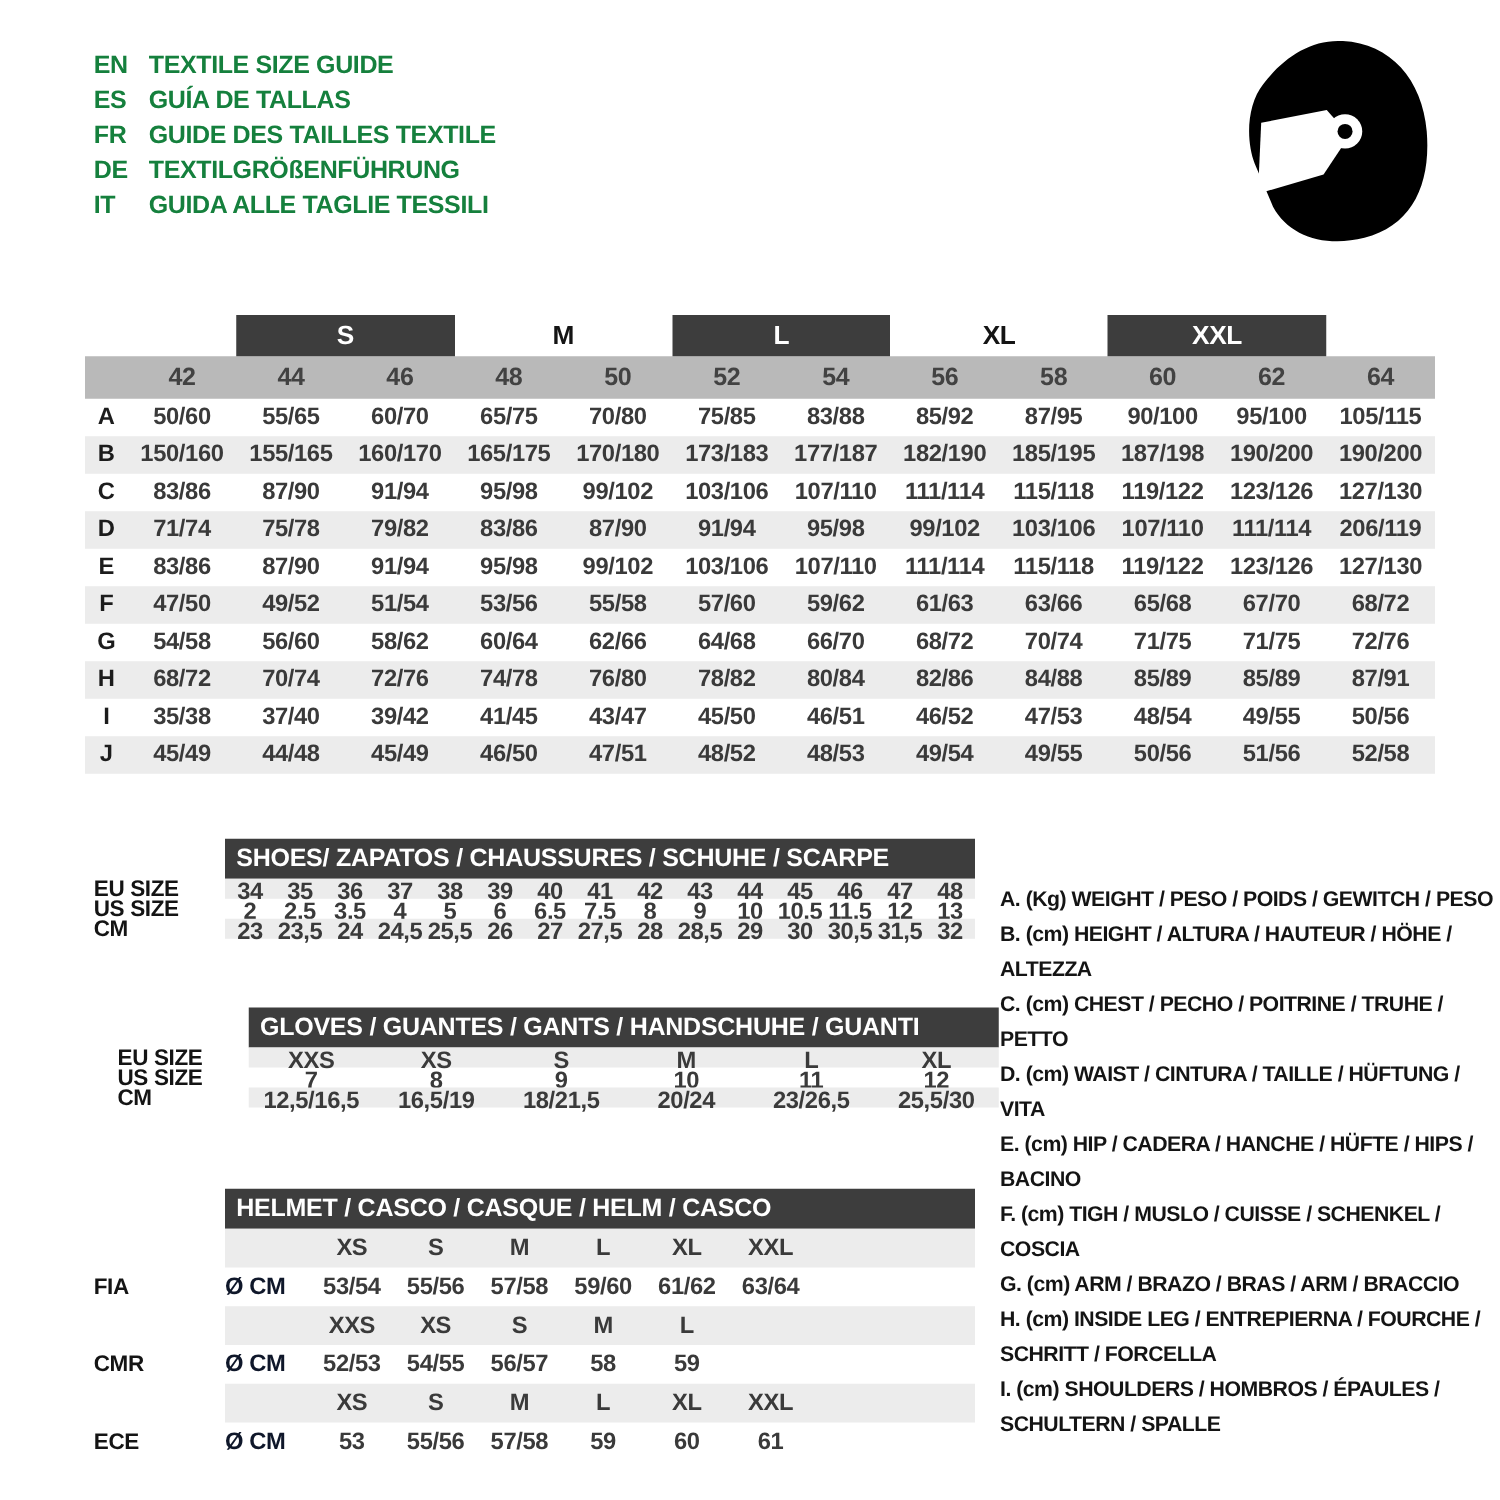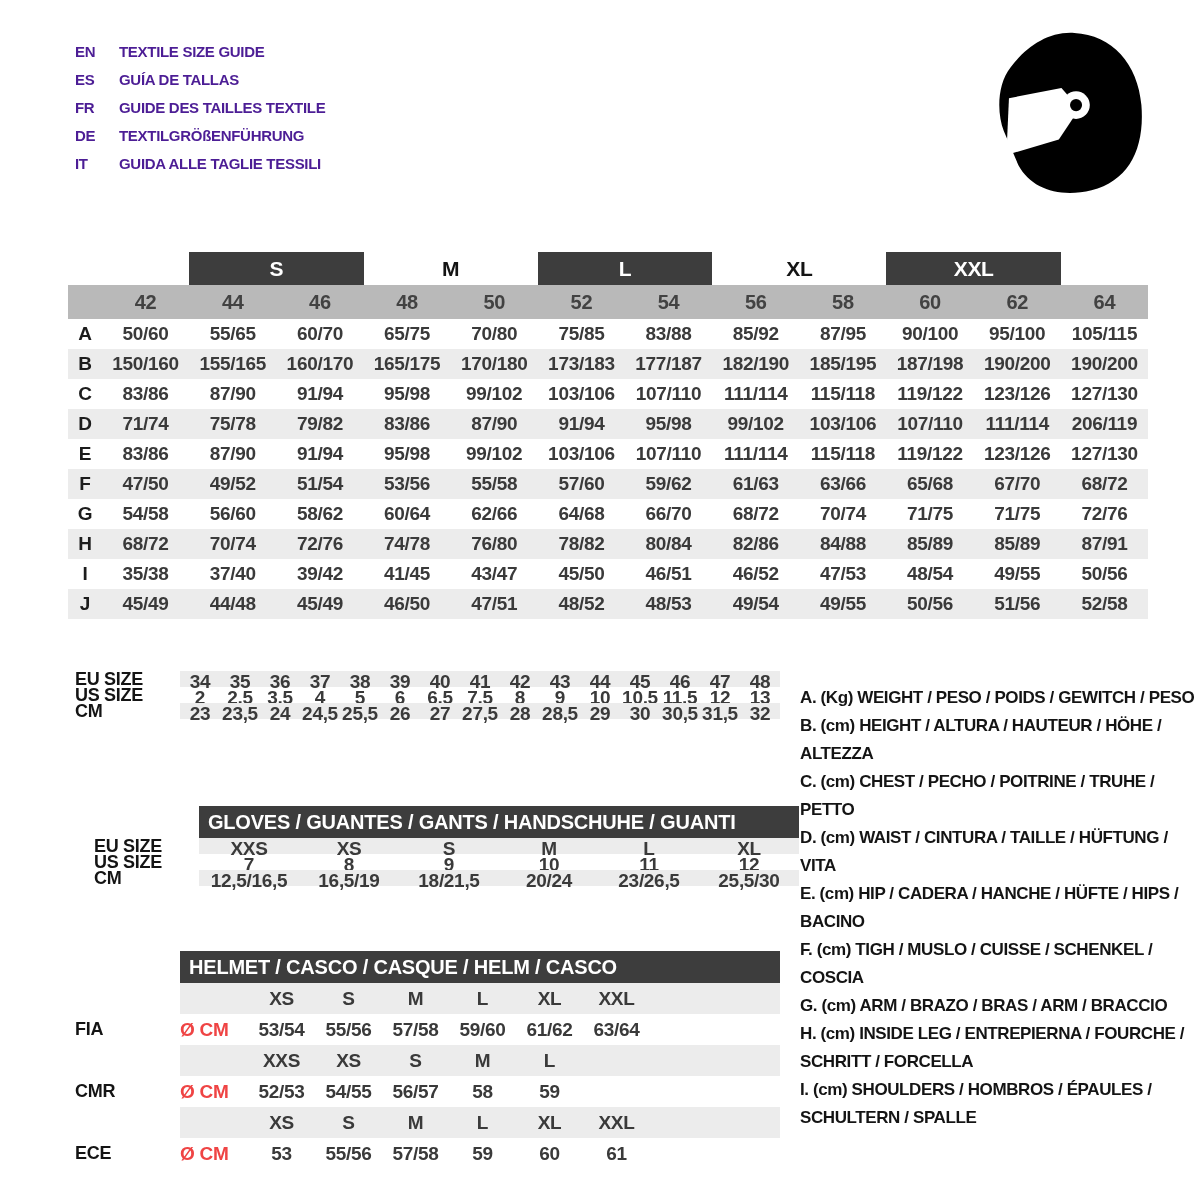--- a/index.html
+++ b/index.html
@@ -5,21 +5,21 @@
   html,body{margin:0;padding:0;}
   body{
     width:1200px;height:1200px;position:relative;overflow:hidden;background:#fff;
     font-family:"Liberation Sans","DejaVu Sans",sans-serif;font-weight:bold;
     color:#222;letter-spacing:-0.3px;
   }
   .abs{position:absolute;}
 
   
   .lang-block{left:75px;top:38px;}
-  .lang-row{display:flex;font-size:15px;line-height:28px;color:#4c1d95;}
+  .lang-row{display:flex;font-size:20px;line-height:28px;color:#15803d;}
   .lang-code{width:44px;flex:0 0 44px;}
 
   
   .helmet-logo{left:978px;top:26px;}
 
   
   .main-table{left:68px;top:252px;width:1080px;}
   .mt-grid{display:grid;grid-template-columns:34px repeat(12,1fr);align-items:center;}
   .groups-row{height:33px;}
   .group-bar{background:var(--bar-dark);color:#fff;text-align:center;font-size:21px;
@@ -40,26 +40,26 @@
   .bar{margin-left:105px;height:32px;background:var(--bar-dark);color:#fff;font-size:20px;
     line-height:32px;padding-left:9px;box-sizing:border-box;letter-spacing:-0.2px;}
   .srow{display:flex;height:16px;align-items:stretch;}
   .slabel{width:105px;flex:0 0 105px;font-size:18px;color:#141414;display:flex;align-items:center;}
   .scells{flex:1;display:grid;align-items:center;}
   .scells.stripe{background:var(--stripe);}
   .cols15{grid-template-columns:repeat(15,1fr);}
   .cols6{grid-template-columns:repeat(6,1fr);}
   .hcols{grid-template-columns:68px repeat(6,67px) 1fr;}
   .scell{text-align:center;font-size:19px;color:var(--text-dark);}
-  .scell.unit{text-align:left;color:#ef4444;}
+  .scell.unit{text-align:left;color:#0f172a;}
   .helmet-rows .srow{height:31px;}
   .helmet-rows .scell{font-size:19px;}
 
   
-  .legend{left:800px;top:684px;width:398px;}
+  .legend{left:800px;top:706px;width:398px;}
   .legend-item{font-size:17px;line-height:28px;color:#141414;letter-spacing:-0.4px;}
 </style>
 </head>
 <body>
 
 <div class="abs lang-block">
   <div class="lang-row">
     <span class="lang-code">EN</span>
     <span>TEXTILE SIZE GUIDE</span>
   </div>
@@ -260,20 +260,21 @@
       <div class="val">48/53</div>
       <div class="val">49/54</div>
       <div class="val">49/55</div>
       <div class="val">50/56</div>
       <div class="val">51/56</div>
       <div class="val">52/58</div>
     </div>
   </div>
 
 <div class="abs subtable shoes-pos">
+  <div class="bar">SHOES/ ZAPATOS / CHAUSSURES / SCHUHE / SCARPE</div>
   <div id="shoes-rows">
       <div class="srow">
         <div class="slabel">EU SIZE</div>
         <div class="scells cols15 stripe">
           <div class="scell">34</div>
           <div class="scell">35</div>
           <div class="scell">36</div>
           <div class="scell">37</div>
           <div class="scell">38</div>
           <div class="scell">39</div>

